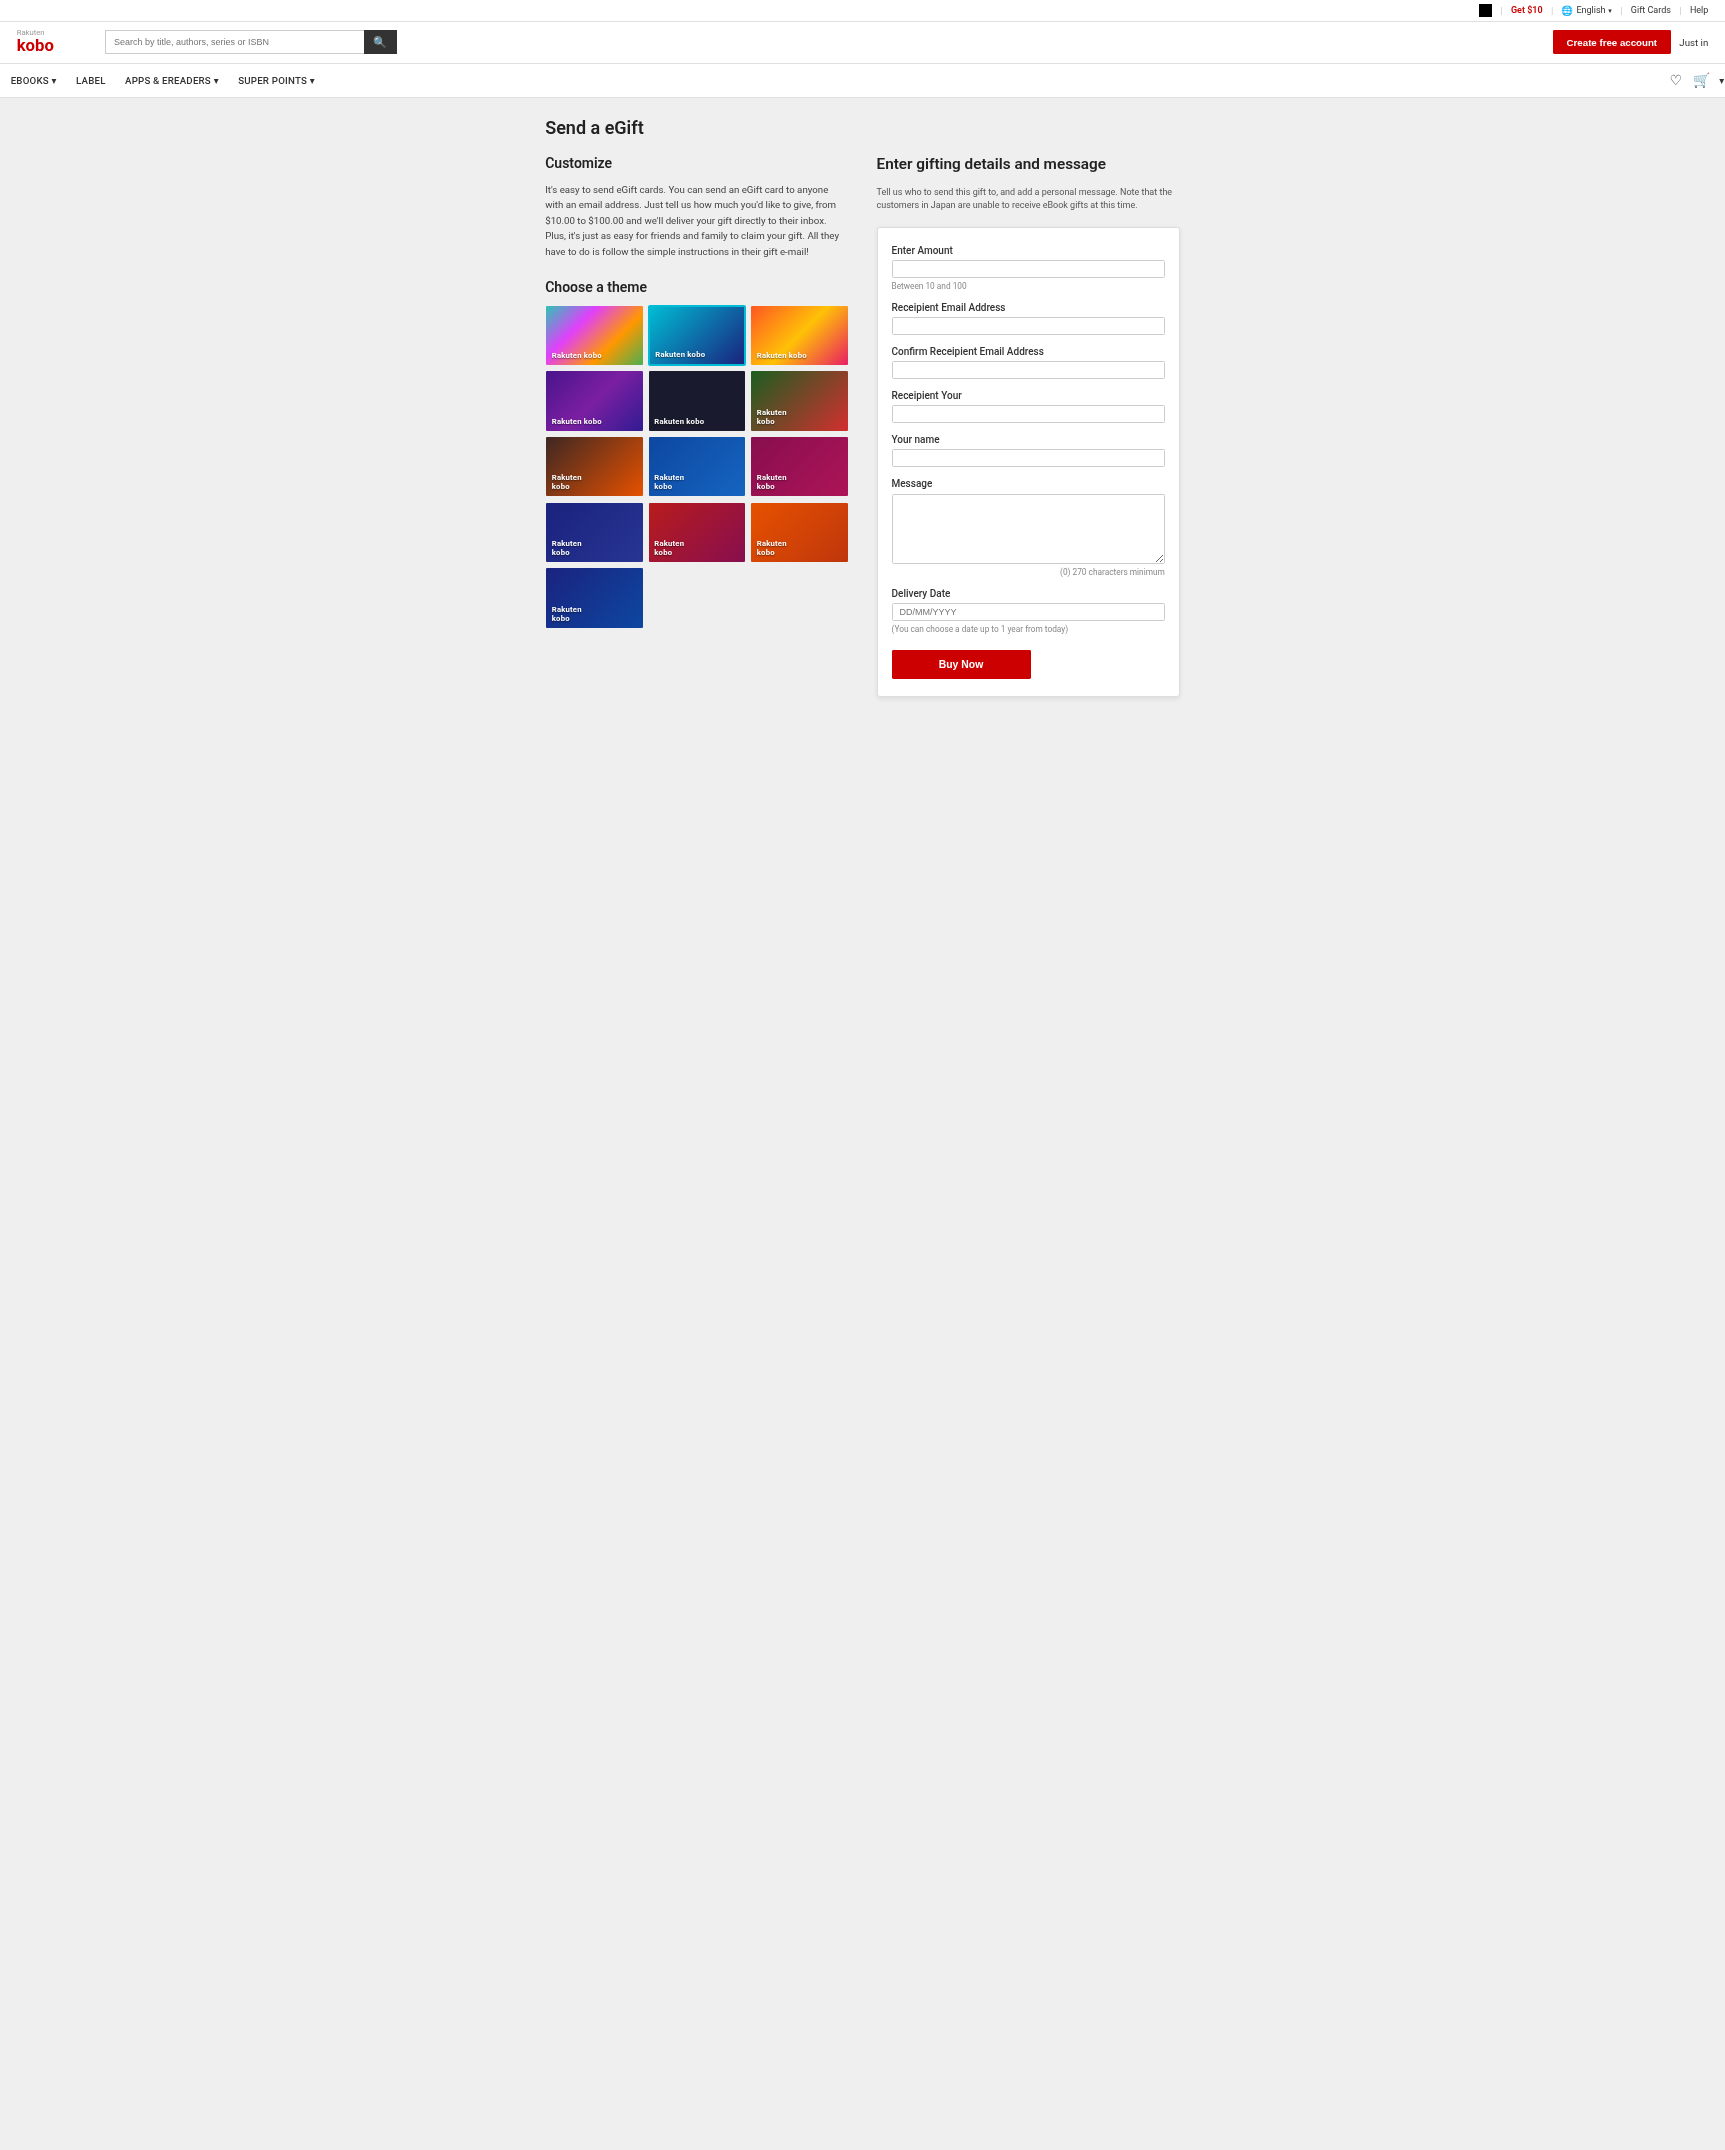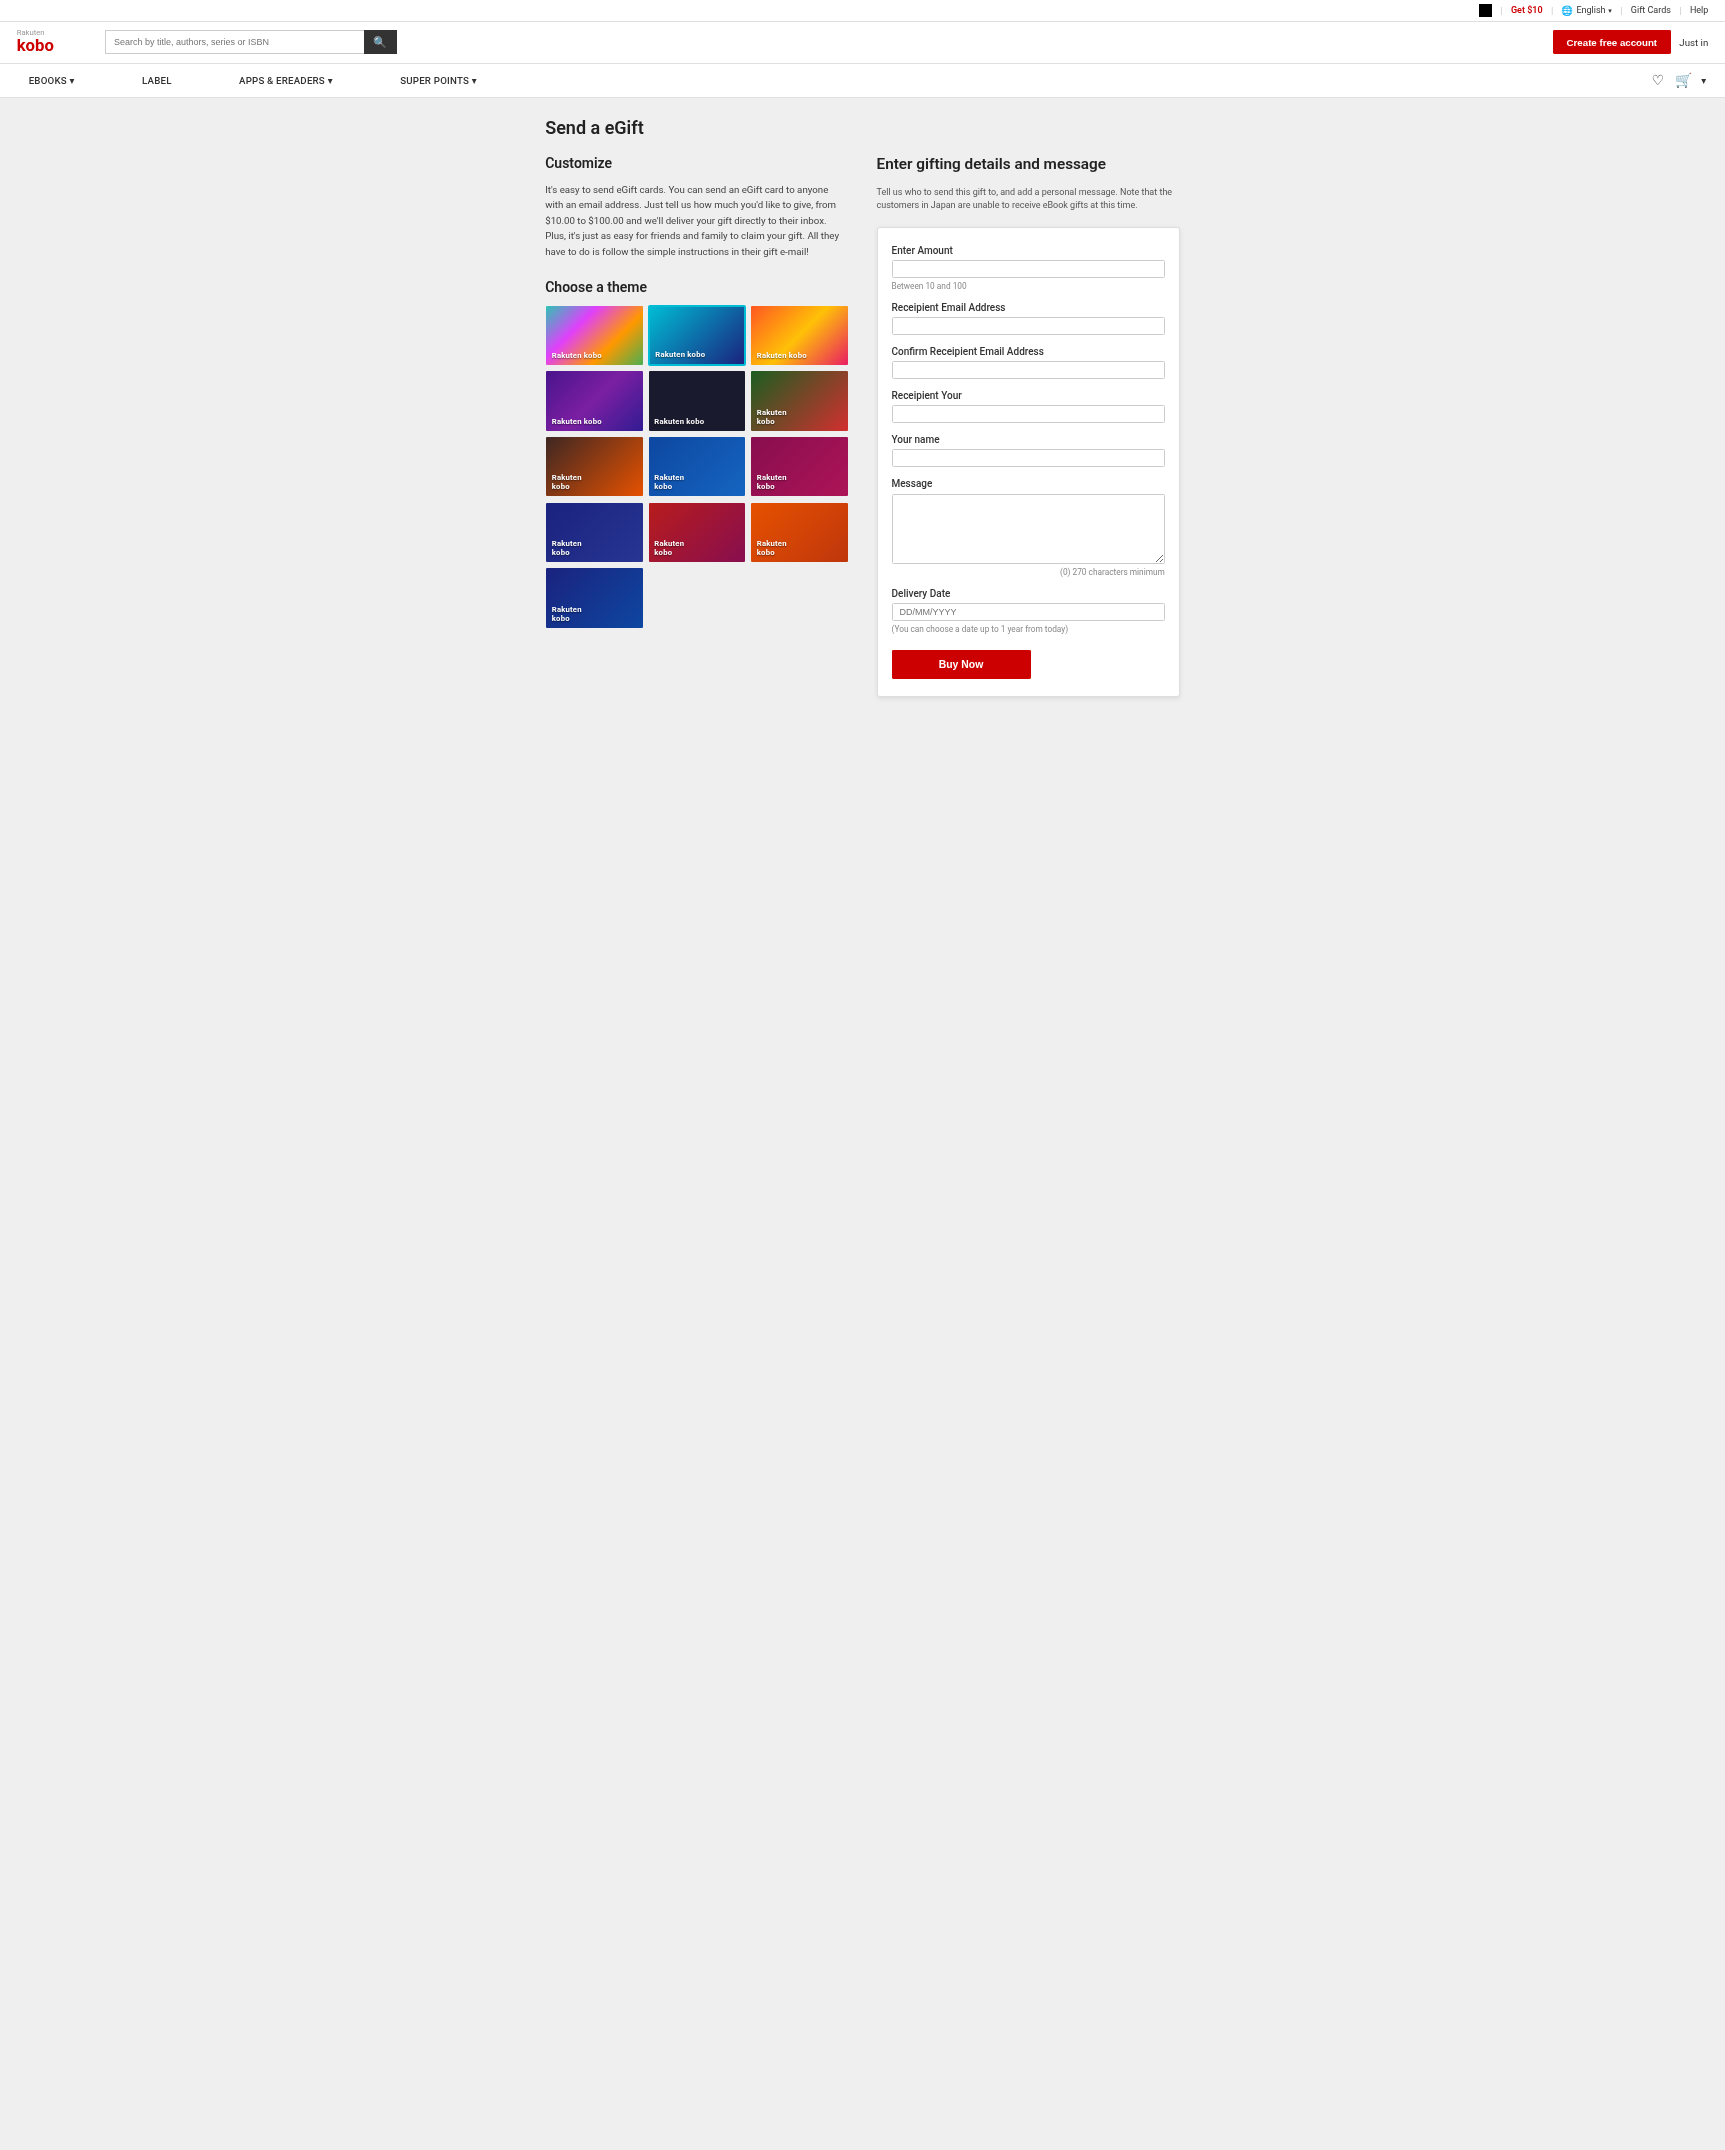--- a/index.html
+++ b/index.html
@@ -100,23 +100,22 @@
     .sign-in-link {
       color: #333;
       font-size: 9.7px;
       cursor: pointer;
     }
     
     .nav-bar {
       background: #fff;
       display: flex;
       align-items: center;
-      padding: 0 19px;
+      padding: 0 1px;
       border-bottom: 1.4px solid #e0e0e0;
-      gap: 48px;
     }
     .nav-item {
       display: flex;
       align-items: center;
       gap: 2.8px;
       padding: 11px 9.7px;
       font-size: 9.7px;
       font-weight: 500;
       color: #333;
       cursor: pointer;

